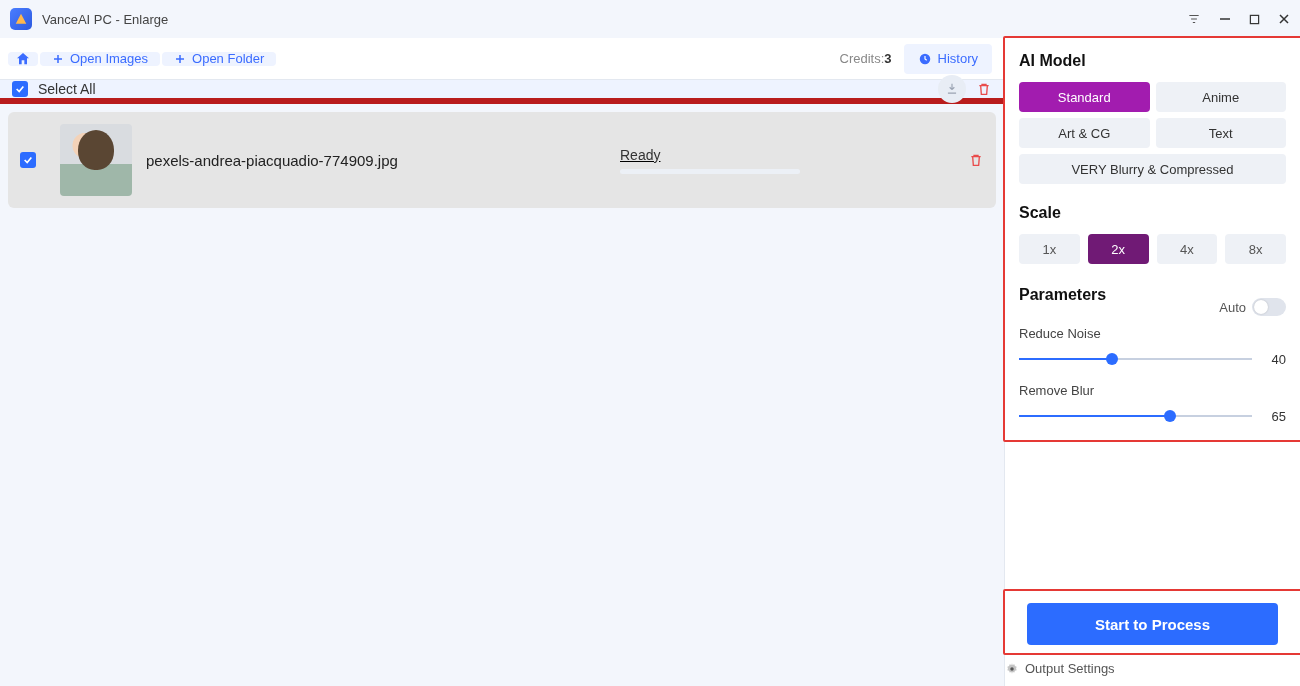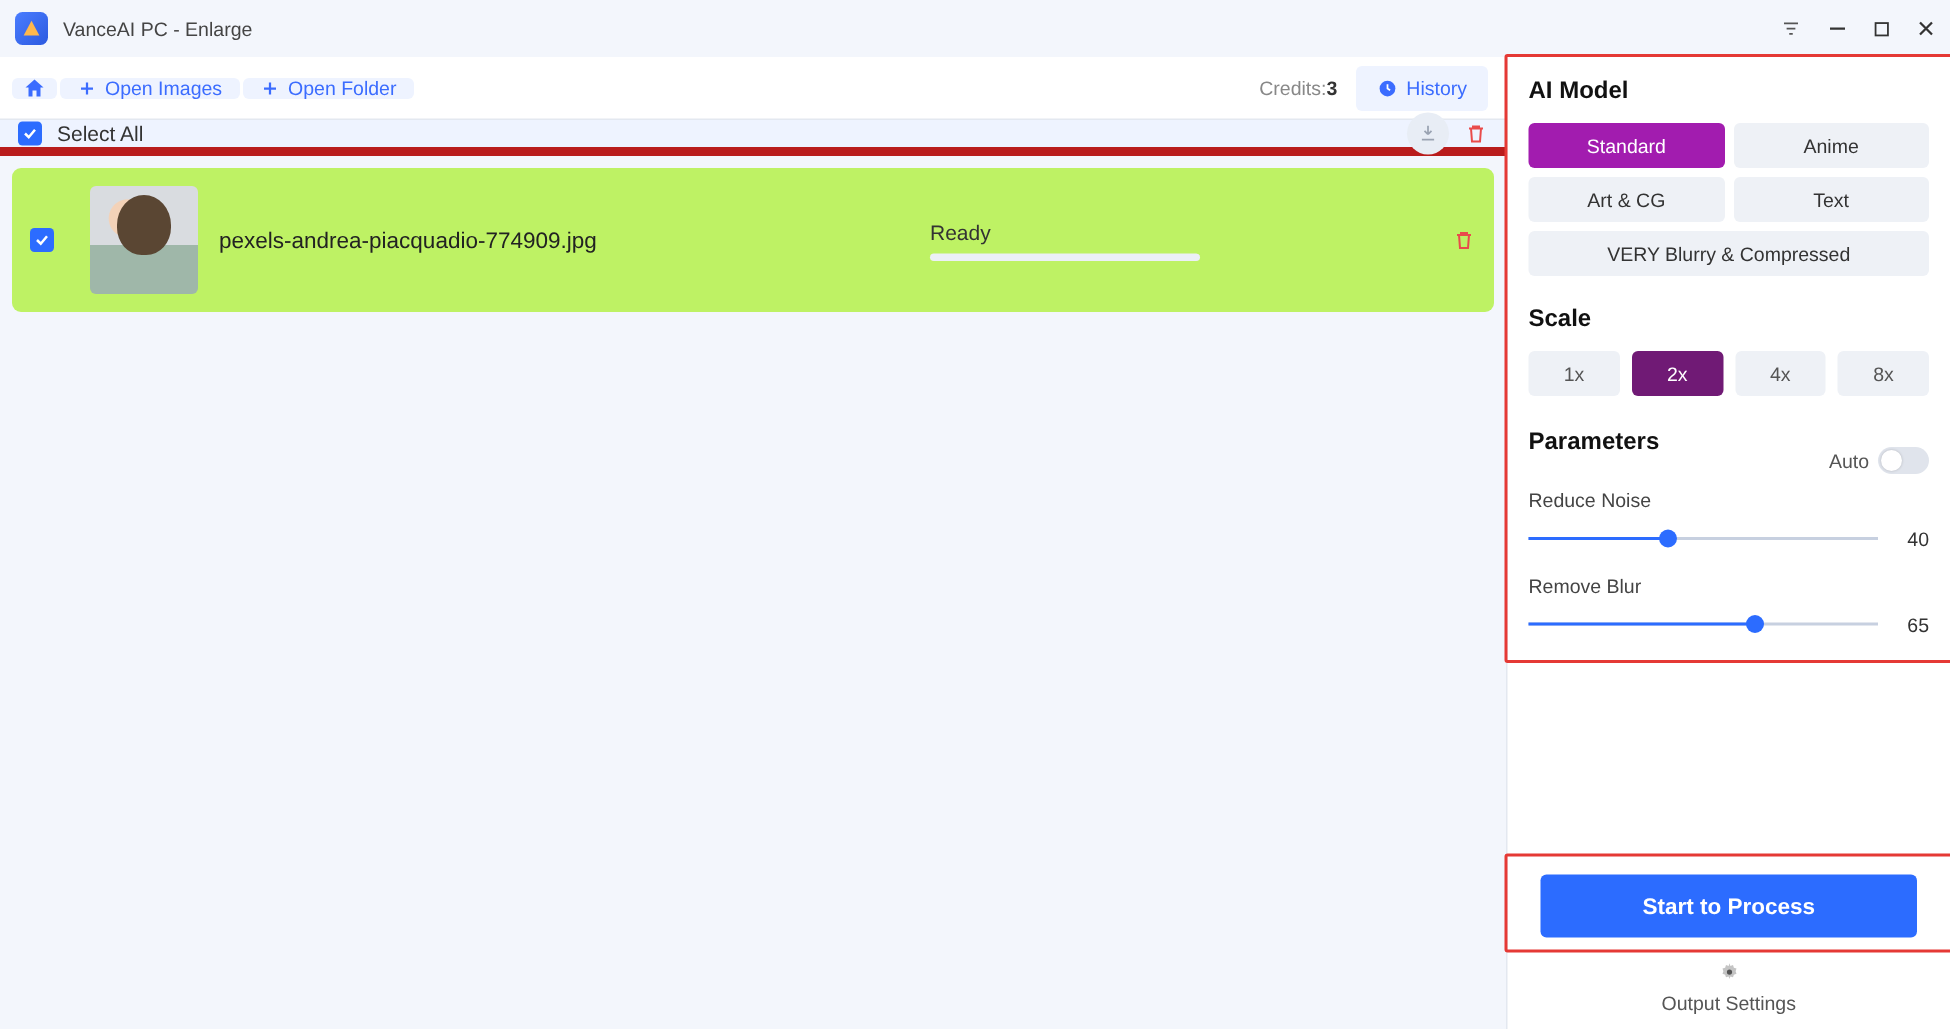--- a/index.html
+++ b/index.html
@@ -26,27 +26,27 @@
 .selectall-row { display:flex; align-items:center; height:24px; padding:0 12px; background:#eef3ff; border-bottom:6px solid #b91c1c; }
 .checkbox { width:16px; height:16px; border-radius:3px; background:#2c6cff; display:inline-flex; align-items:center; justify-content:center; margin-right:10px; cursor:pointer;}
 .checkbox svg { width:10px; height:10px; fill:#fff; }
 .selectall-row .lbl { font-size:14px; color:#333; }
 .row-actions { margin-left:auto; display:flex; gap:10px; align-items:center;}
 .icon-btn { width:28px; height:28px; border-radius:50%; display:inline-flex; align-items:center; justify-content:center; cursor:pointer; }
 .icon-btn.grey { background:#e8edf5; color:#888;}
 .trash { color:#e94b4b; cursor:pointer; }
 
 .file-list { padding:8px; }
-.file-item { background:#bef264; border-radius:6px; padding:12px; display:flex; align-items:center; gap:14px; }
+.file-item { background:#e5e5e5; border-radius:6px; padding:12px; display:flex; align-items:center; gap:14px; }
 .file-item .thumb { width:72px; height:72px; border-radius:4px; background: radial-gradient(circle at 35% 30%, #f3d2b8 0 18%, transparent 19%), linear-gradient(180deg,#d9dce0 0 55%, #9fb7a9 55% 100%); background-color:#cfd4da; position:relative; overflow:hidden;}
 .file-item .thumb::after{ content:""; position:absolute; left:18px; top:6px; width:36px; height:40px; border-radius:50% 50% 46% 46%; background: #5a4633; filter: blur(0.3px);}
 .file-info { display:flex; flex-direction:column; gap:6px; min-width:400px;}
 .file-name { font-size:15px; color:#222; }
 .file-dim  { font-size:13px; color:#7b7f88; }
-.status-col { margin-left:60px; display:flex; flex-direction:column; gap:6px; width:190px;}
+.status-col { margin-left:60px; display:flex; flex-direction:column; gap:6px; width:190px;text-decoration:underline;}
 .status-col .stat { font-size:14px; color:#333; }
 .progress { width:180px; height:5px; background:#ecf0f6; border-radius:3px; }
 .file-trash { margin-left:auto; }
 
 .panel { padding:14px 14px 10px; }
 .panel h3 { font-size:16px; font-weight:700; color:#111; margin-bottom:12px; }
 .red-box { position:relative; }
 .red-box::before { content:""; position:absolute; inset:-2px; border:2px solid #e53935; pointer-events:none; border-radius:2px;}
 .seg-grid { display:flex; flex-wrap:wrap; gap:6px; }
 .seg { flex:1 1 calc(50% - 3px); background:#eef1f6; color:#333; border:none; border-radius:4px; height:30px; font-size:13px; cursor:pointer; }
@@ -68,21 +68,21 @@
 .slider { flex:1; height:16px; position:relative; }
 .track { position:absolute; top:7px; left:0; right:0; height:2px; background:#c7d0e0; }
 .fill  { position:absolute; top:7px; left:0; height:2px; background:#2c6cff; }
 .thumbd { position:absolute; top:2px; width:12px; height:12px; border-radius:50%; background:#2c6cff; transform:translateX(-50%); cursor:pointer;}
 .val { width:24px; text-align:right; font-size:13px; color:#333; }
 
 .process-area { margin-top:auto; padding:12px 22px 8px;text-decoration:underline;}
 .process-area.red-box::before { inset:-2px; }
 .process-btn { width:100%; height:42px; background:#2c6cff; color:#fff; font-size:15px; font-weight:600; border:none; border-radius:4px; cursor:pointer; }
 
-.output-settings { display:flex; align-items:center; justify-content:center; gap:6px; font-size:13px; color:#555; padding:8px 0 10px; cursor:pointer;flex-direction:column;}
+.output-settings { display:flex; align-items:center; justify-content:flex-start; gap:6px; font-size:13px; color:#555; padding:8px 0 10px; cursor:pointer;}
 
 svg { display:block; }
 </style>
 </head>
 <body>
 
 <div class="titlebar">
   <span class="app-icon">
     <svg viewBox="0 0 24 24">
         <path fill="#ffb84d" d="M12 3 L21 20 H3 Z"></path>

